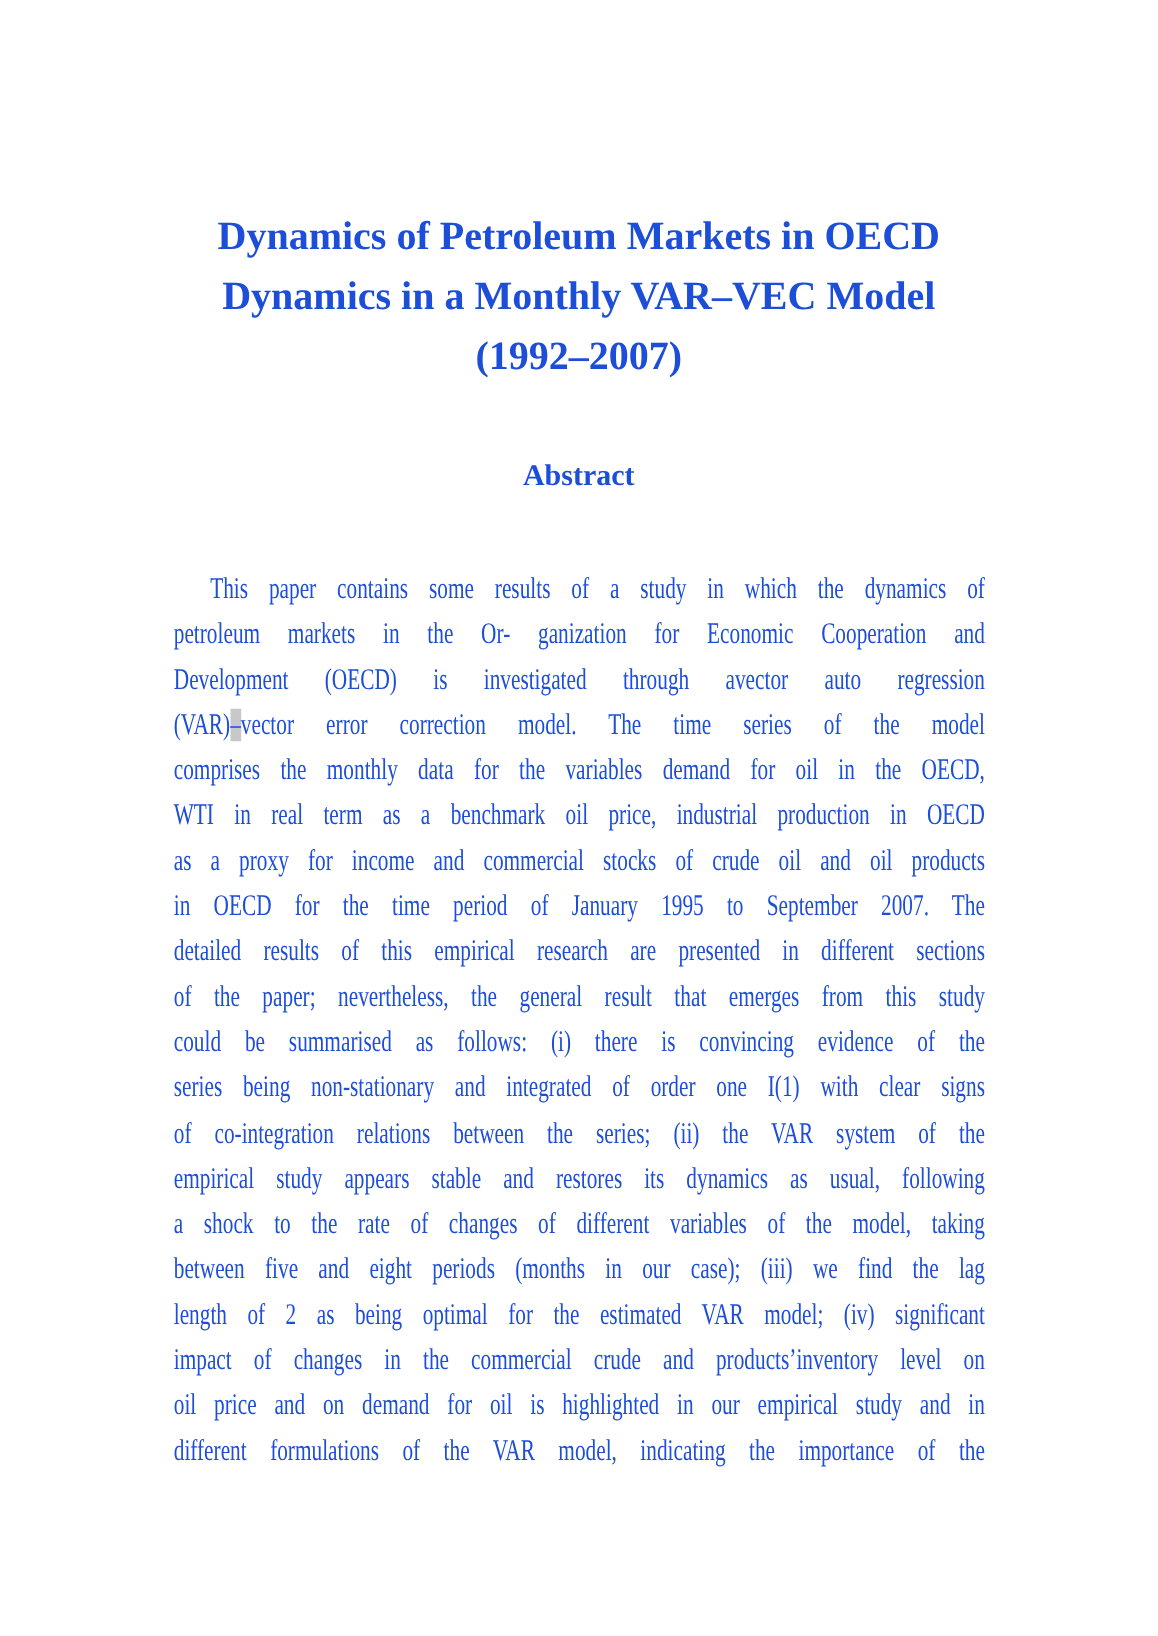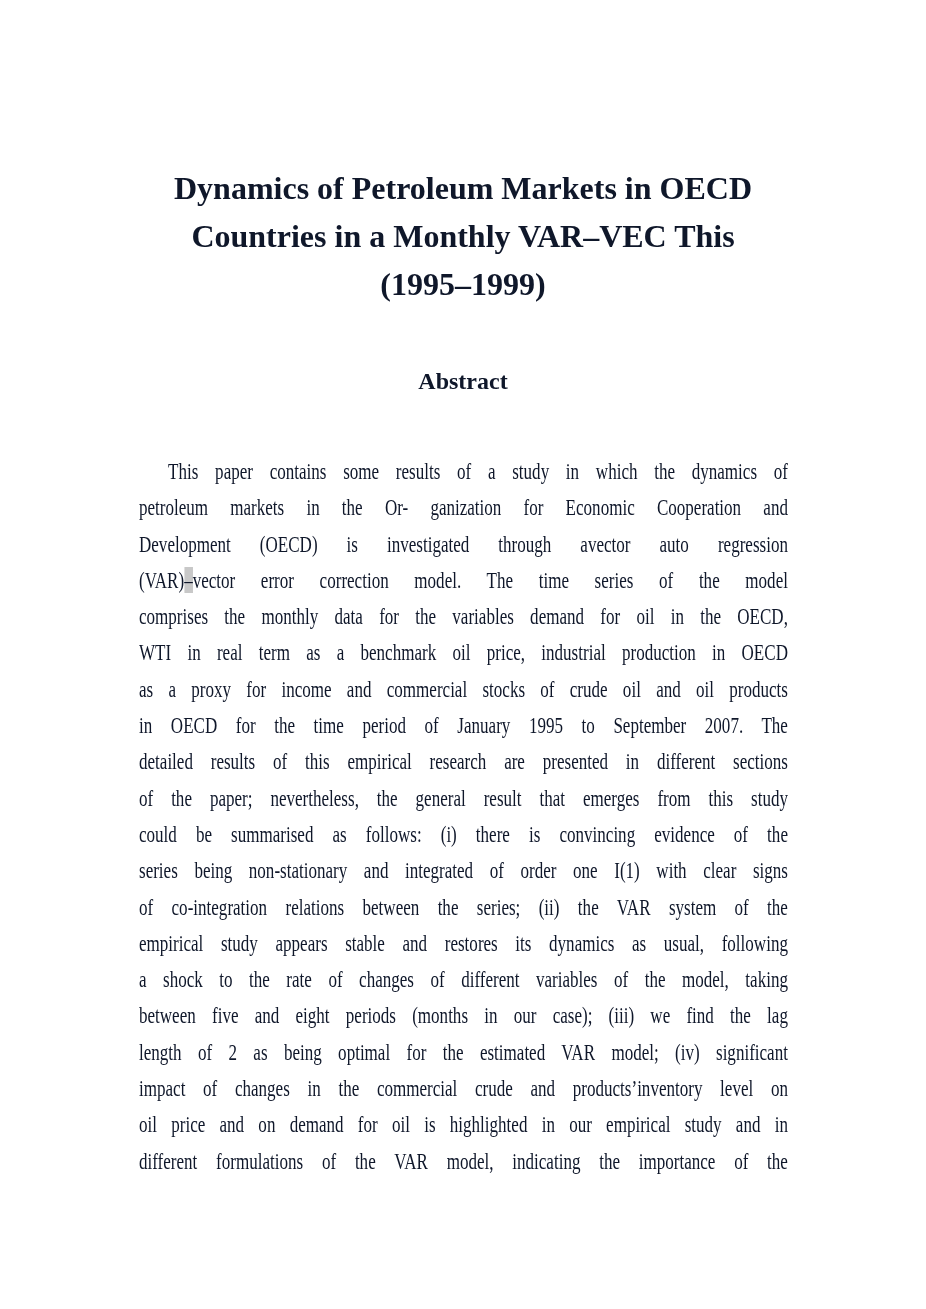--- a/index.html
+++ b/index.html
@@ -56,26 +56,26 @@
   .abstract-line.first {
     text-indent: 41px;      
   }
   .hl {
     
   }
 </style>
 </head>
 <body>
 
-<div class="page" style="color: #0f172a; background: rgb(255, 255, 255); text-decoration: underline;">
+<div class="page" style="color: #1d4ed8; background: rgb(255, 255, 255); text-decoration: underline;">
 
   <header class="title-block">
     <div class="title-line">Dynamics of Petroleum Markets in OECD</div>
-    <div class="title-line">Countries in a Monthly VAR–VEC This</div>
-    <div class="title-line">(1995–1999)</div>
+    <div class="title-line">Dynamics in a Monthly VAR–VEC Model</div>
+    <div class="title-line">(1992–2007)</div>
   </header>
 
   <h2 class="abstract-heading">Abstract</h2>
 
   <div class="abstract-body">
       <div class="abstract-line first">This paper contains some results of a study in which the dynamics of</div>
       <div class="abstract-line">petroleum markets in the Or- ganization for Economic Cooperation and</div>
       <div class="abstract-line">Development (OECD) is investigated through avector auto regression</div>
       <div class="abstract-line">(VAR)<span class="hl" style="background-color: rgb(200, 200, 200);">–</span>vector error correction model. The time series of the model</div>
       <div class="abstract-line">comprises the monthly data for the variables demand for oil in the OECD,</div>

